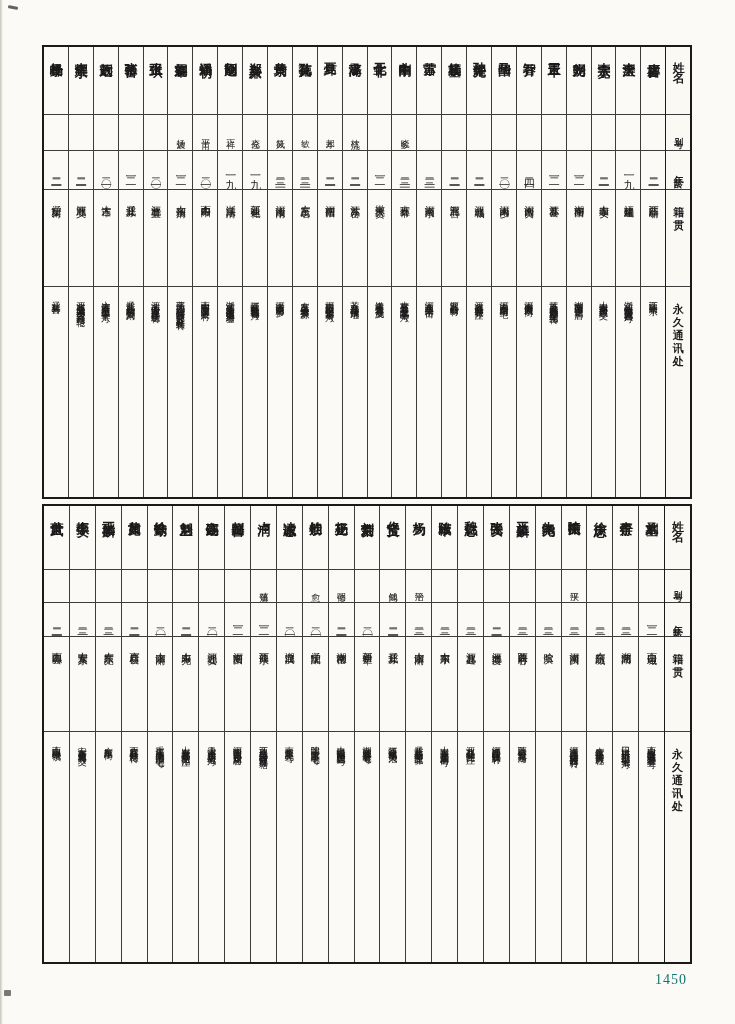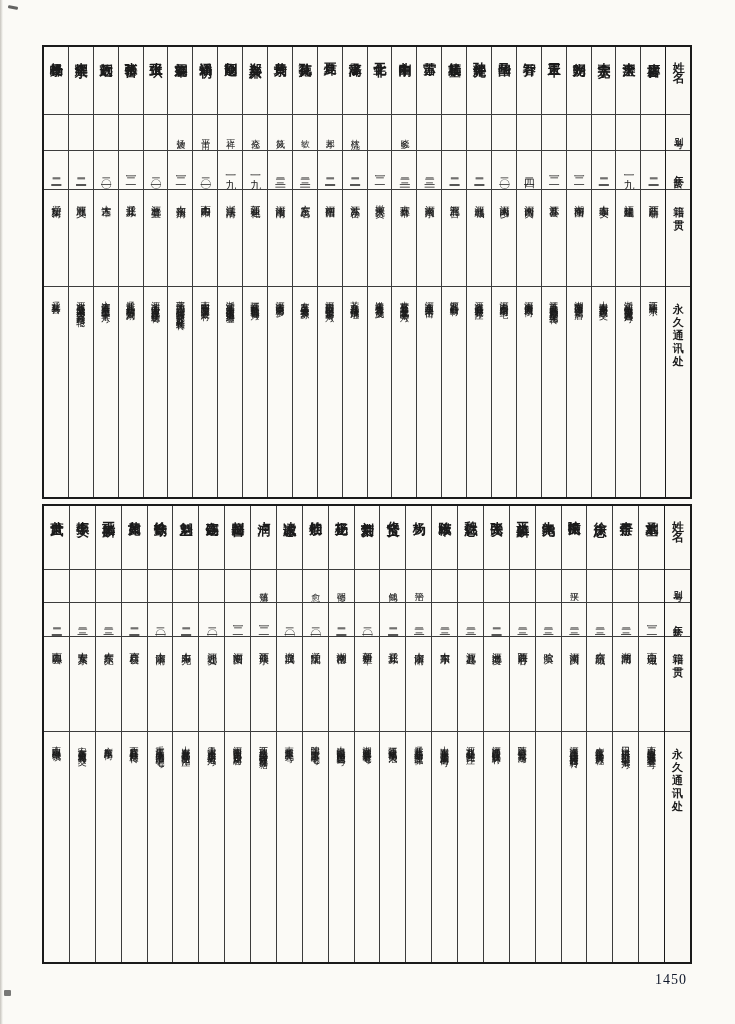--- a/index.html
+++ b/index.html
@@ -56,21 +56,21 @@
 
   
   .h-name .v{letter-spacing:9px;font-size:12px;font-weight:700;}
   .h-alias .v{font-size:9px;font-weight:700;letter-spacing:3px;}
   .h-age .v{font-size:10px;font-weight:700;letter-spacing:3px;}
   .h-origin .v{font-size:11px;font-weight:700;letter-spacing:14px;}
   .h-addr .v{font-size:11px;font-weight:700;letter-spacing:13px;}
 
   .page-number{
     position:absolute;right:48px;top:972px;
-    font-size:14px;letter-spacing:1px;color:#0f172a;
+    font-size:14px;letter-spacing:1px;color:#0f766e;
     font-family:"Liberation Serif",serif;
   }
   
   .speck{position:absolute;background:#222;border-radius:1px;}
   .speck-a{left:8px;top:6px;width:10px;height:3px;transform:rotate(12deg);opacity:.7;}
   .speck-b{left:4px;top:990px;width:7px;height:6px;opacity:.6;}
   .edge-shade{position:absolute;left:0;top:0;width:3px;height:100%;background:linear-gradient(to right,#b9b6af,transparent);opacity:.8;}
 </style>
 </head>
 <body>

